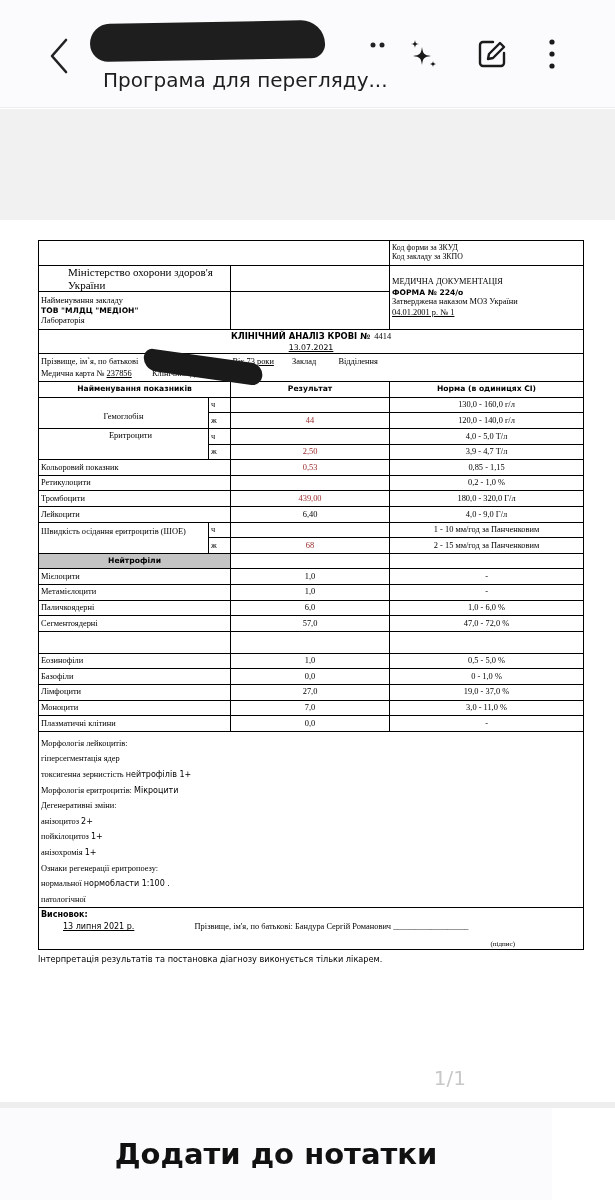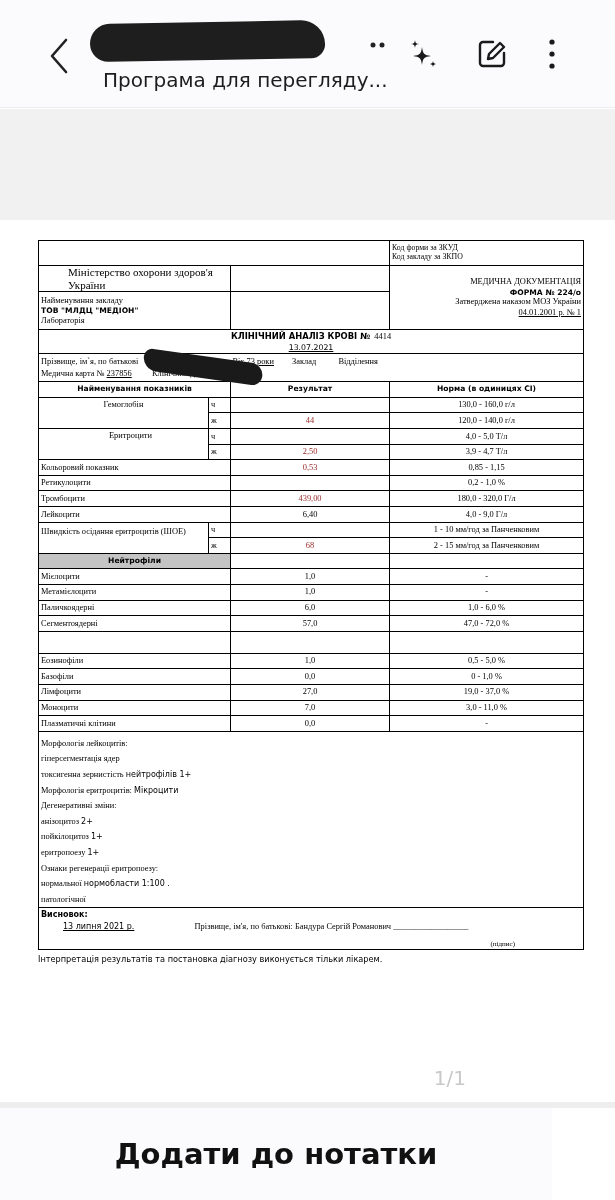--- a/index.html
+++ b/index.html
@@ -95,21 +95,21 @@
           <tr>
         <td colspan="3" style="height:25px;border-bottom:1px solid #000;"></td>
         <td style="height:25px;font-size:7.8px;">
           <div>Код форми за ЗКУД</div>
           <div>Код закладу за ЗКПО</div>
         </td>
       </tr>
       <tr>
         <td colspan="2" style="font-size:11px;height:18px;padding-left:29px;">Міністерство охорони здоров'я України</td>
         <td style="height:18px;"></td>
-        <td rowspan="2" style="font-size:8.4px;line-height:1.25;text-align:right;">
+        <td rowspan="2" style="font-size:8.4px;line-height:1.25;">
           <div>МЕДИЧНА ДОКУМЕНТАЦІЯ</div>
           <div class="bold-sans">ФОРМА № 224/о</div>
           <div>Затверджена наказом МОЗ України</div>
           <div class="u">04.01.2001 р. № 1</div>
         </td>
       </tr>
       <tr>
         <td colspan="2" style="height:38px;line-height:1.25;">
           <div>Найменування закладу</div>
           <div class="bold-sans">ТОВ "МЛДЦ "МЕДІОН"</div>
@@ -147,21 +147,21 @@
         </td>
       </tr>
 
       <tr>
         <td colspan="2" class="hdr-cell">Найменування показників</td>
         <td class="hdr-cell">Результат</td>
         <td class="hdr-cell">Норма (в одиницях СІ)</td>
       </tr>
 
       <tr>
-        <td rowspan="2" class="c" style="vertical-align:top;padding-top:2px;">Гемоглобін</td>
+        <td rowspan="2" class="c" style="vertical-align:top;padding-top:14px;">Гемоглобін</td>
         <td>ч</td>
         <td class="c red"></td>
         <td class="c">130,0 - 160,0 г/л</td>
       </tr>
       <tr>
         <td>ж</td>
         <td class="c red">44</td>
         <td class="c">120,0 - 140,0 г/л</td>
       </tr>
 
@@ -268,21 +268,21 @@
 
       <tr class="notes">
         <td colspan="4" style="height:170px;vertical-align:top;padding-top:4px;">
           <div class="note-line">Морфологія лейкоцитів:</div>
           <div class="note-line">гіперсегментація ядер</div>
           <div class="note-line"><span>токсигенна зернистість</span> <span class="sans">нейтрофілів 1+</span></div>
           <div class="note-line"><span>Морфологія еритроцитів:</span> <span class="sans">Мікроцити</span></div>
           <div class="note-line">Дегенеративні зміни:</div>
           <div class="note-line"><span>анізоцитоз</span> <span class="sans">2+</span></div>
           <div class="note-line"><span>пойкілоцитоз</span> <span class="sans">1+</span></div>
-          <div class="note-line"><span>еритропоезу</span> <span class="sans">1+</span></div>
+          <div class="note-line"><span>анізохромія</span> <span class="sans">1+</span></div>
           <div class="note-line">Ознаки регенерації еритропоезу:</div>
           <div class="note-line"><span>нормальної</span> <span class="sans">нормобласти 1:100 .</span></div>
           <div class="note-line">патологічної</div>
         </td>
       </tr>
 
       <tr>
         <td colspan="4" style="height:42px;border-top:none;vertical-align:top;padding-top:2px;position:relative;">
           <div class="bold-sans" style="font-size:8px;">Висновок:</div>
           <div style="margin-top:3px;">

